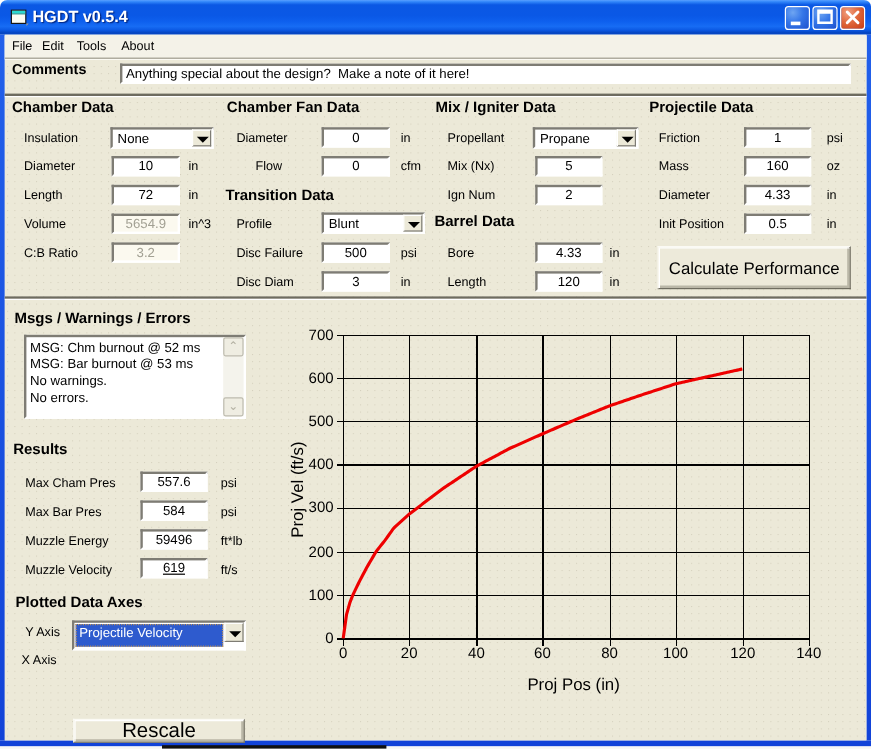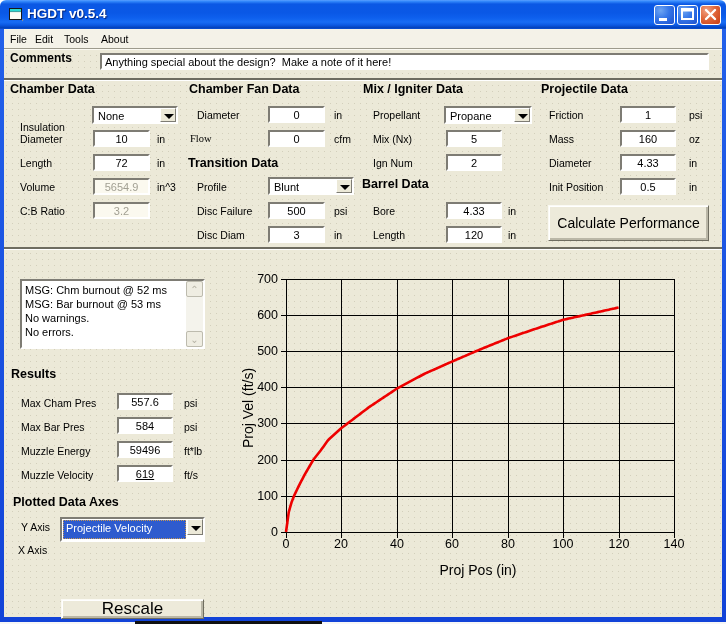--- a/index.html
+++ b/index.html
@@ -74,40 +74,40 @@
     <div class="tb" style="left:96px; top:24px; width:609px; text-align:left; padding-left:3px;">Anything special about the design?&nbsp; Make a note of it here!</div>
     <div class="sep" style="top:49px;"></div>
 
     <div class="hd" style="left:6px; top:53px;">Chamber Data</div>
     <div class="hd" style="left:185px; top:53px;">Chamber Fan Data</div>
     <div class="hd" style="left:359px; top:53px;">Mix / Igniter Data</div>
     <div class="hd" style="left:537px; top:53px;">Projectile Data</div>
     <div class="hd" style="left:184px; top:127px;">Transition Data</div>
     <div class="hd" style="left:358px; top:148px;">Barrel Data</div>
 
-    <label style="left:16px; top:92px;">Insulation</label>
+    <label style="left:16px; top:80px;">Insulation</label>
     <div class="cmb" style="left:88px; top:77px; width:86px;">None<span class="cmbbtn">
           <span class="arr"></span>
         </span></div>
     <label style="left:16px; top:104px;">Diameter</label>
     <div class="tb" style="left:89px; top:101px; width:57px;">10</div>
     <label style="left:153px; top:104px;">in</label>
     <label style="left:16px; top:128px;">Length</label>
     <div class="tb" style="left:89px; top:125px; width:57px;">72</div>
     <label style="left:153px; top:128px;">in</label>
     <label style="left:16px; top:152px;">Volume</label>
     <div class="tb dis" style="left:89px; top:149px; width:57px;">5654.9</div>
     <label style="left:153px; top:152px;">in^3</label>
     <label style="left:16px; top:176px;">C:B Ratio</label>
     <div class="tb dis" style="left:89px; top:173px; width:57px;">3.2</div>
 
     <label style="left:193px; top:80px;">Diameter</label>
     <div class="tb" style="left:264px; top:77px; width:57px;">0</div>
     <label style="left:330px; top:80px;">in</label>
-    <label style="left:186px; top:104px;font-family:Liberation Serif, serif;">Flow</label>
+    <label style="left:209px; top:104px;">Flow</label>
     <div class="tb" style="left:264px; top:101px; width:57px;">0</div>
     <label style="left:330px; top:104px;">cfm</label>
     <label style="left:193px; top:152px;">Profile</label>
     <div class="cmb" style="left:264px; top:148px; width:86px;">Blunt<span class="cmbbtn">
           <span class="arr"></span>
         </span></div>
     <label style="left:193px; top:176px;">Disc Failure</label>
     <div class="tb" style="left:264px; top:173px; width:57px;">500</div>
     <label style="left:330px; top:176px;">psi</label>
     <label style="left:193px; top:200px;">Disc Diam</label>
@@ -138,20 +138,21 @@
     <label style="left:545px; top:128px;">Diameter</label>
     <div class="tb" style="left:616px; top:125px; width:56px;">4.33</div>
     <label style="left:685px; top:128px;">in</label>
     <label style="left:545px; top:152px;">Init Position</label>
     <div class="tb" style="left:616px; top:149px; width:56px;">0.5</div>
     <label style="left:685px; top:152px;">in</label>
     <div class="btn" style="left:544px; top:176px; width:161px; height:36px; line-height:34px;">Calculate Performance</div>
 
     <div class="sep" style="top:218px;"></div>
 
+    <div class="hd" style="left:8px; top:229px;">Msgs / Warnings / Errors</div>
     <div style="position:absolute; left:16px; top:250px; width:185px; height:70px; background:#fff; border:2px solid; border-color:#7E7C74 #FFFFFF #FFFFFF #7E7C74; font-size:11px; line-height:14px; padding:2px 0 0 3px; color:#000;">
       MSG: Chm burnout @ 52 ms<br>MSG: Bar burnout @ 53 ms<br>No warnings.<br>No errors.
       <div style="position:absolute; right:0; top:0; width:17px; height:66px; background:#F4F3EC;">
         <div style="position:absolute; top:0; left:0; width:17px; height:16px; background:#EFEDE2; border:1px solid #BDBBAE; border-radius:2px; color:#B5B2A4; text-align:center; font-size:10px; line-height:15px;">⌃</div>
         <div style="position:absolute; bottom:0; left:0; width:17px; height:16px; background:#EFEDE2; border:1px solid #BDBBAE; border-radius:2px; color:#B5B2A4; text-align:center; font-size:10px; line-height:15px;">⌄</div>
       </div>
     </div>
 
     <div class="hd" style="left:7px; top:338px;">Results</div>
     <label style="left:17px; top:368px;">Max Cham Pres</label>

